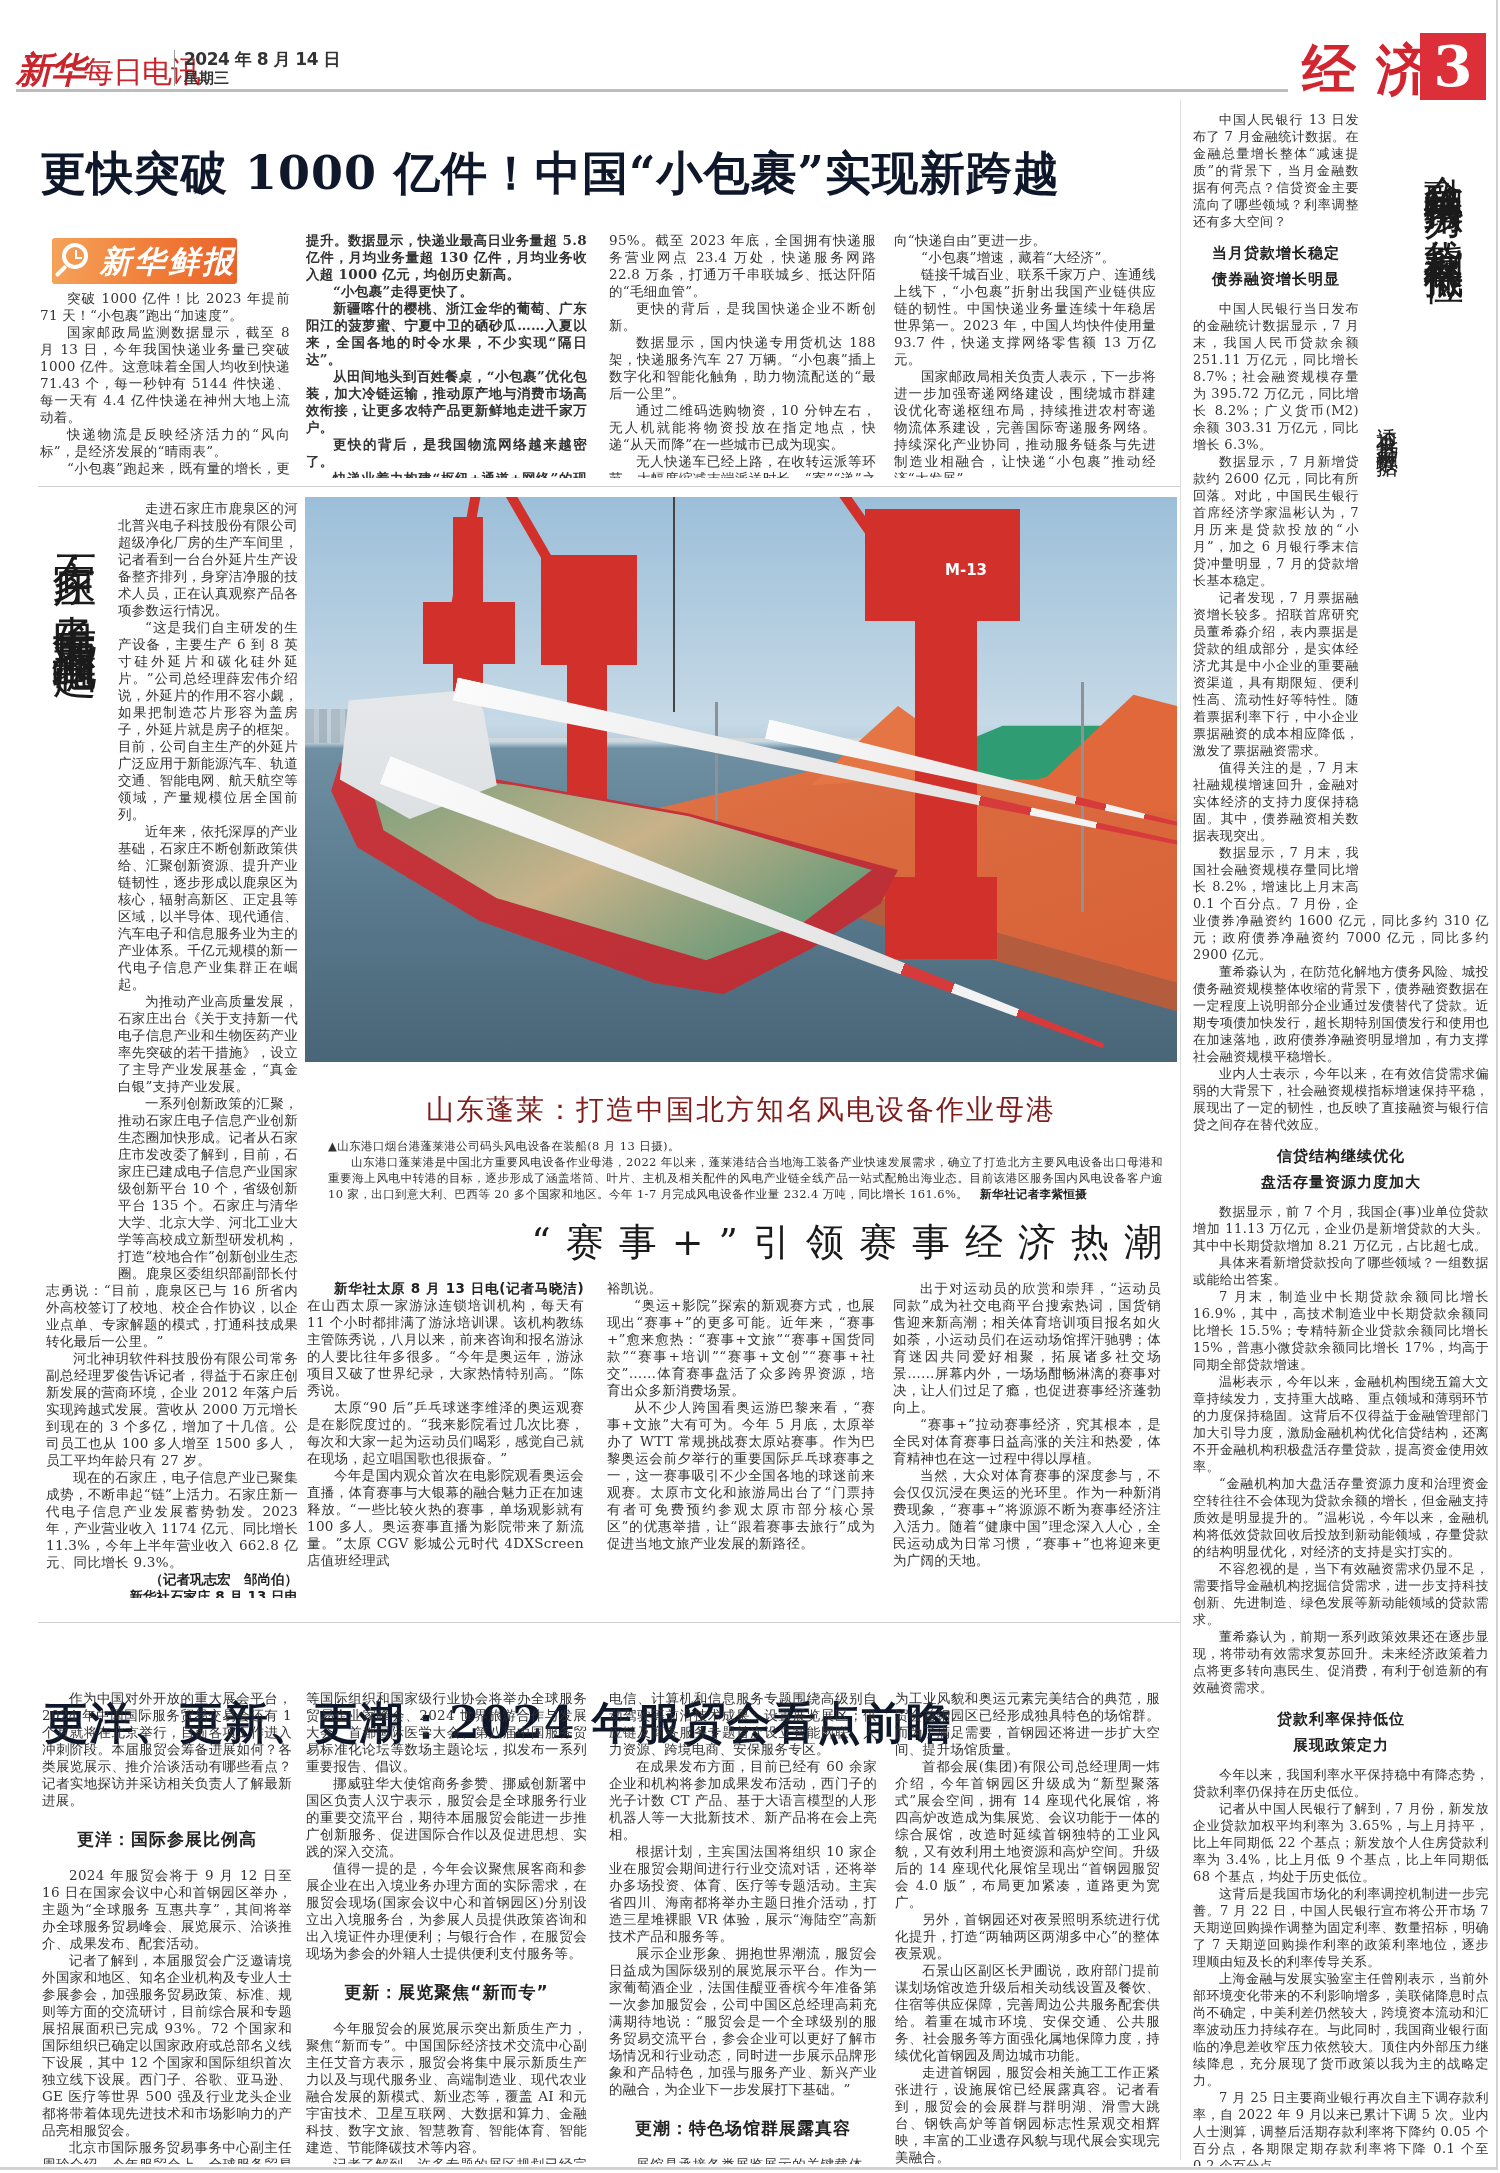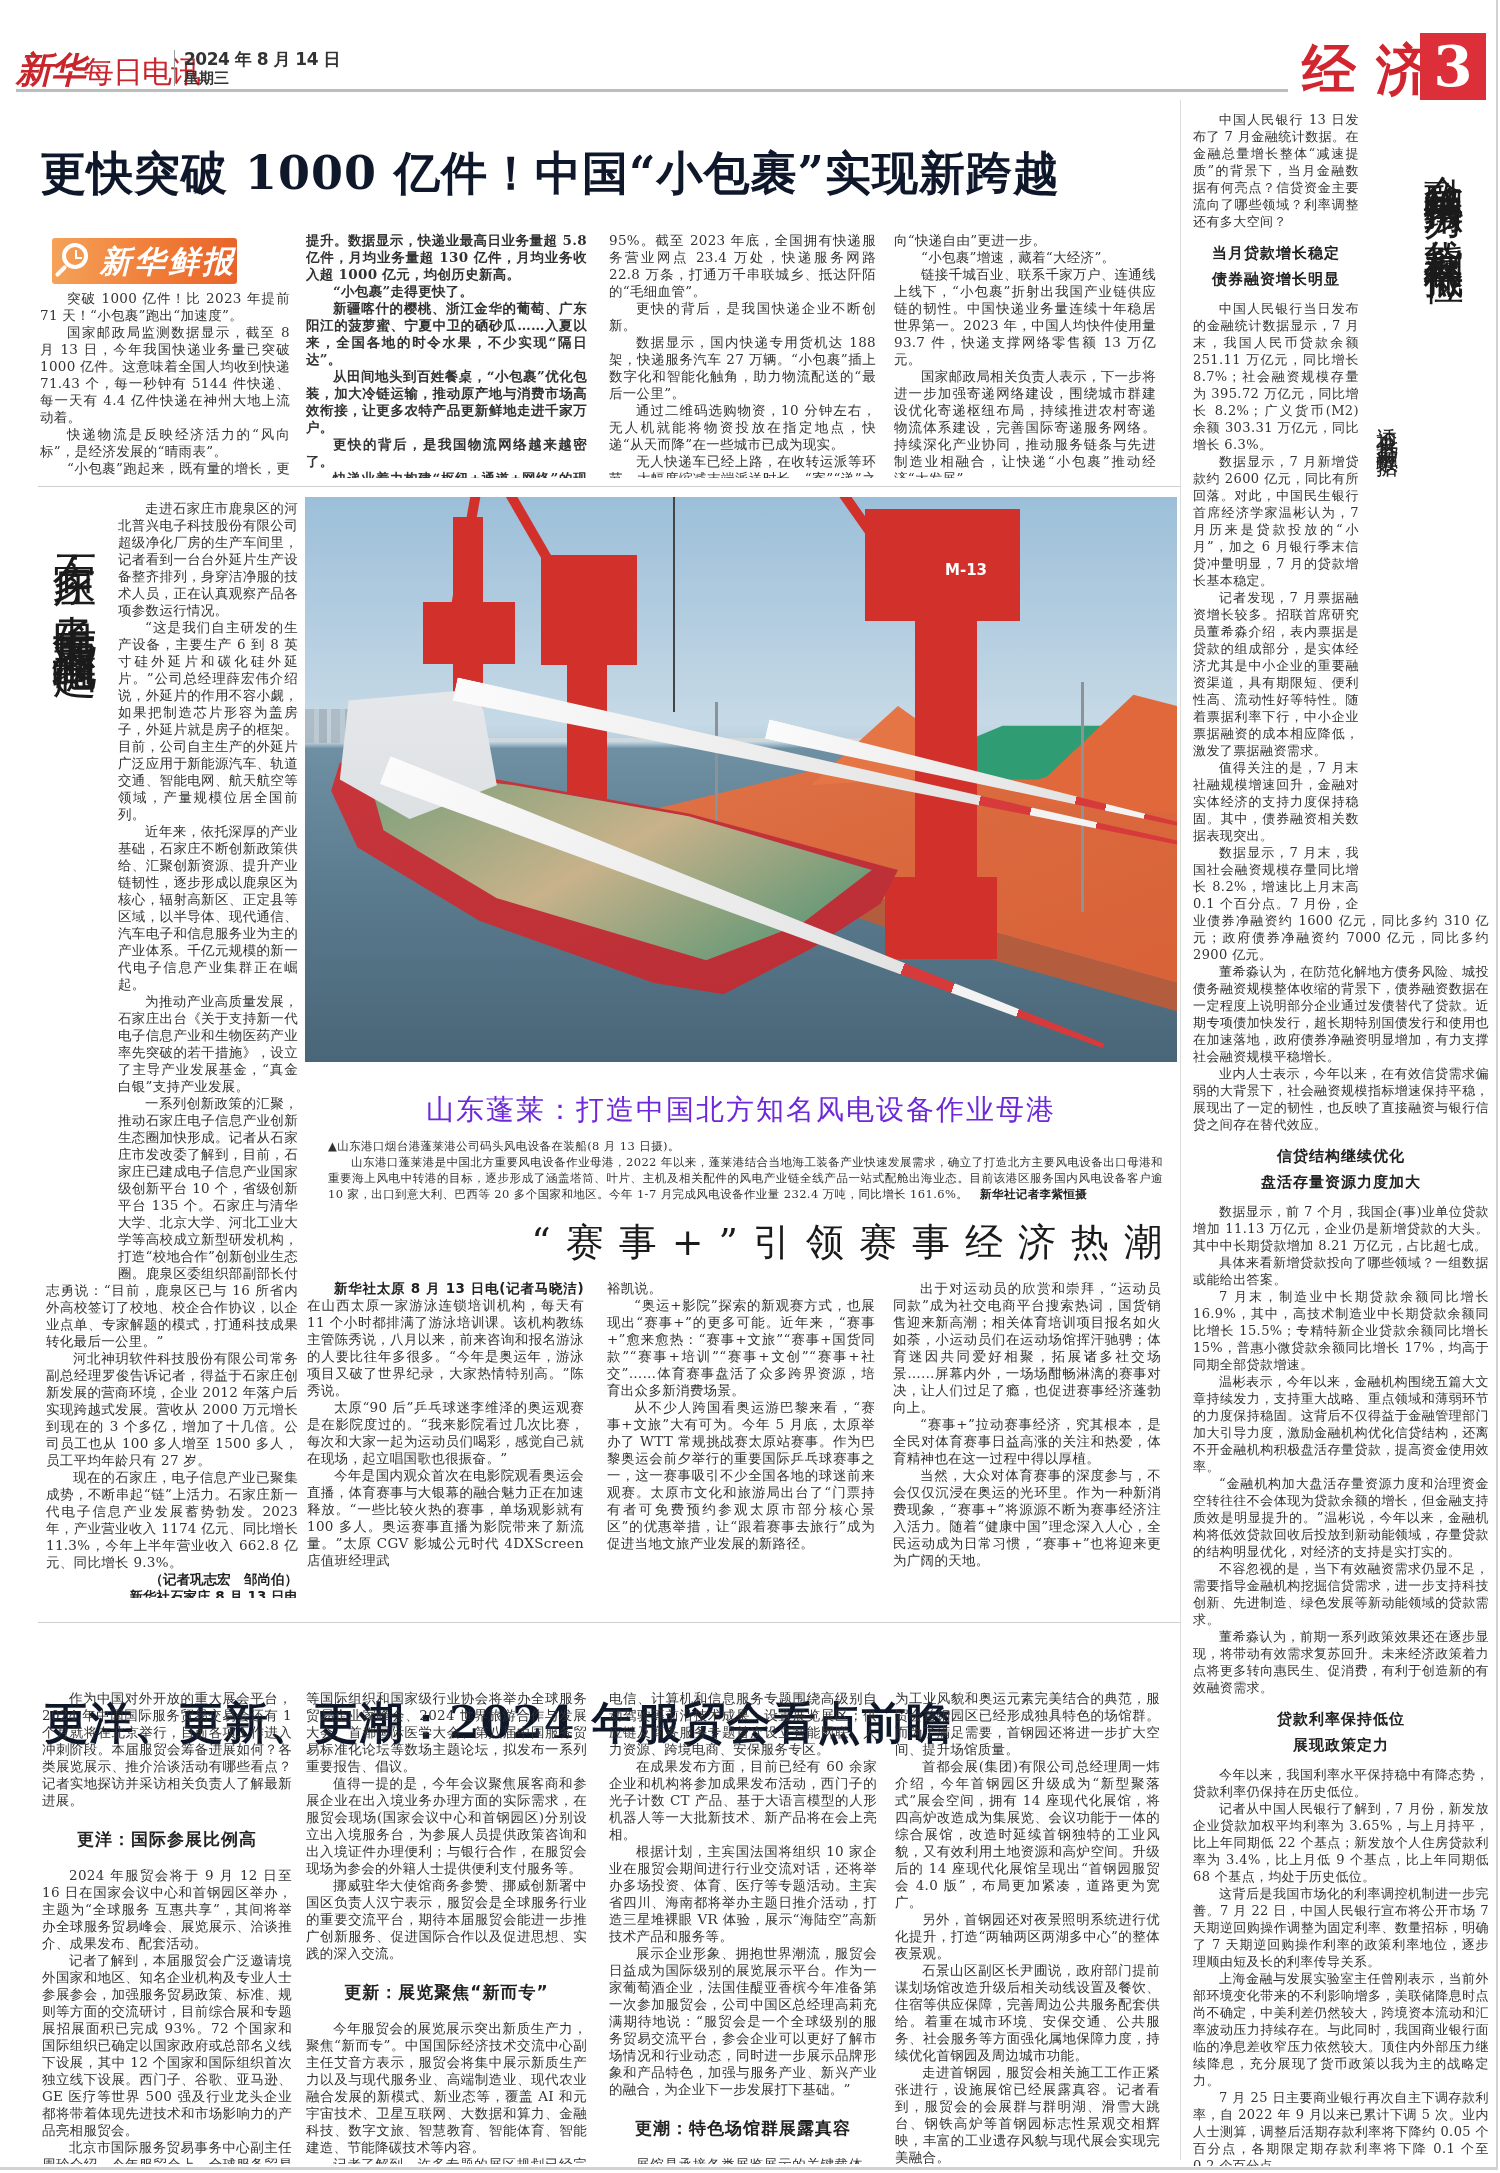--- a/index.html
+++ b/index.html
@@ -72,21 +72,21 @@
   .deck{clip-path:polygon(7% 48%,24% 51%,44% 56.5%,65% 66%,57% 75.5%,46% 82%,22% 71%,9% 59%);background:linear-gradient(150deg,#3e8b69 0%,#7aa07c 30%,#c8b28a 50%,#5c9675 70%,#3f8a68 100%);}
   .superstructure{clip-path:polygon(5% 36%,20% 34%,22% 51%,12% 57%,4% 50%);background:linear-gradient(180deg,#f1f2f3,#cfd4d8);}
   .red{background:#d2302b;}
   .crane-tower{position:absolute;}
   .boom{position:absolute;height:10px;background:#d2302b;transform-origin:0 50%;}
   .cab-label{position:absolute;color:#fff;font-family:"DejaVu Sans",sans-serif;font-weight:bold;font-size:15px;margin-top:12px;}
   .pole{position:absolute;width:3px;background:#8b9399;}
   .rope{position:absolute;width:2px;background:#444;}
   .blade{position:absolute;transform-origin:0 50%;clip-path:polygon(0 0,100% 42%,100% 58%,0 100%);background:linear-gradient(90deg,#fbfbfb 0%,#e3e3e3 72%,#d63a3a 72%,#d63a3a 79%,#f3f3f3 79%,#f3f3f3 88%,#d63a3a 88%,#d63a3a 100%);}
 
-  .caption-title{left:305px;top:1092px;width:872px;text-align:center;font-size:28px;line-height:36px;letter-spacing:2px;color:#6d28d9;white-space:nowrap;}
+  .caption-title{left:305px;top:1092px;width:872px;text-align:center;font-size:28px;line-height:36px;letter-spacing:2px;color:#7f1d1d;white-space:nowrap;}
   .caption-text{left:328px;top:1138px;width:835px;font-size:11.5px;line-height:16px;color:#333;letter-spacing:0.4px;text-align:justify;}
   .caption-text p{margin:0;}
   .caption-text .ind{text-indent:2em;}
   .caption-credit{font-family:"DejaVu Sans",sans-serif;font-weight:bold;color:#222;}
 
   .hr{position:absolute;height:1px;background:#cfcfcf;}
   .vr{position:absolute;width:1px;background:#dcdcdc;}
 </style>
 </head>
 <body>
@@ -255,22 +255,22 @@
 <div class="trade">
   <div class="col body-text" style="left:42px;top:1690px;width:250px;height:474px;">
       <p>作为中国对外开放的重大展会平台，2024 年中国国际服务贸易交易会还有 1 个月就将在北京举行，目前各项工作进入冲刺阶段。本届服贸会筹备进展如何？各类展览展示、推介洽谈活动有哪些看点？记者实地探访并采访相关负责人了解最新进展。</p>
       <p class="sub">更洋：国际参展比例高</p>
       <p>2024 年服贸会将于 9 月 12 日至 16 日在国家会议中心和首钢园区举办，主题为“全球服务 互惠共享”，其间将举办全球服务贸易峰会、展览展示、洽谈推介、成果发布、配套活动。</p>
       <p>记者了解到，本届服贸会广泛邀请境外国家和地区、知名企业机构及专业人士参展参会，加强服务贸易政策、标准、规则等方面的交流研讨，目前综合展和专题展招展面积已完成 93%。72 个国家和国际组织已确定以国家政府或总部名义线下设展，其中 12 个国家和国际组织首次独立线下设展。西门子、谷歌、亚马逊、GE 医疗等世界 500 强及行业龙头企业都将带着体现先进技术和市场影响力的产品亮相服贸会。</p>
       <p>北京市国际服务贸易事务中心副主任周玲介绍，今年服贸会上，全球服务贸易联盟、世界旅游城市联合会、中国医院协会、中国标准化协会</p>
     </div>
   <div class="col body-text" style="left:306px;top:1690px;width:281px;height:474px;">
       <p class="cont">等国际组织和国家级行业协会将举办全球服务贸易企业家峰会、2024 世界旅游合作与发展大会、首都国际医学大会、第八届中国服务贸易标准化论坛等数场主题论坛，拟发布一系列重要报告、倡议。</p>
+      <p>挪威驻华大使馆商务参赞、挪威创新署中国区负责人汉宁表示，服贸会是全球服务行业的重要交流平台，期待本届服贸会能进一步推广创新服务、促进国际合作以及促进思想、实践的深入交流。</p>
       <p>值得一提的是，今年会议聚焦展客商和参展企业在出入境业务办理方面的实际需求，在服贸会现场(国家会议中心和首钢园区)分别设立出入境服务台，为参展人员提供政策咨询和出入境证件办理便利；与银行合作，在服贸会现场为参会的外籍人士提供便利支付服务等。</p>
-      <p>挪威驻华大使馆商务参赞、挪威创新署中国区负责人汉宁表示，服贸会是全球服务行业的重要交流平台，期待本届服贸会能进一步推广创新服务、促进国际合作以及促进思想、实践的深入交流。</p>
       <p class="sub">更新：展览聚焦“新而专”</p>
       <p>今年服贸会的展览展示突出新质生产力，聚焦“新而专”。中国国际经济技术交流中心副主任艾音方表示，服贸会将集中展示新质生产力以及与现代服务业、高端制造业、现代农业融合发展的新模式、新业态等，覆盖 AI 和元宇宙技术、卫星互联网、大数据和算力、金融科技、数字文旅、智慧教育、智能体育、智能建造、节能降碳技术等内容。</p>
       <p>记者了解到，许多专题的展区规划已经完成，</p>
     </div>
   <div class="col body-text" style="left:609px;top:1690px;width:268px;height:474px;">
       <p class="cont">电信、计算机和信息服务专题围绕高级别自动驾驶等前沿技术成果，设置展览展区；供应链及商务服务专题首次设立智能网联、人力资源、跨境电商、安保服务专区。</p>
       <p>在成果发布方面，目前已经有 60 余家企业和机构将参加成果发布活动，西门子的光子计数 CT 产品、基于大语言模型的人形机器人等一大批新技术、新产品将在会上亮相。</p>
       <p>根据计划，主宾国法国将组织 10 家企业在服贸会期间进行行业交流对话，还将举办多场投资、体育、医疗等专题活动。主宾省四川、海南都将举办主题日推介活动，打造三星堆裸眼 VR 体验，展示“海陆空”高新技术产品和服务等。</p>
       <p>展示企业形象、拥抱世界潮流，服贸会日益成为国际级别的展览展示平台。作为一家葡萄酒企业，法国佳醍亚香槟今年准备第一次参加服贸会，公司中国区总经理高莉充满期待地说：“服贸会是一个全球级别的服务贸易交流平台，参会企业可以更好了解市场情况和行业动态，同时进一步展示品牌形象和产品特色，加强与服务产业、新兴产业的融合，为企业下一步发展打下基础。”</p>
       <p class="sub">更潮：特色场馆群展露真容</p>

